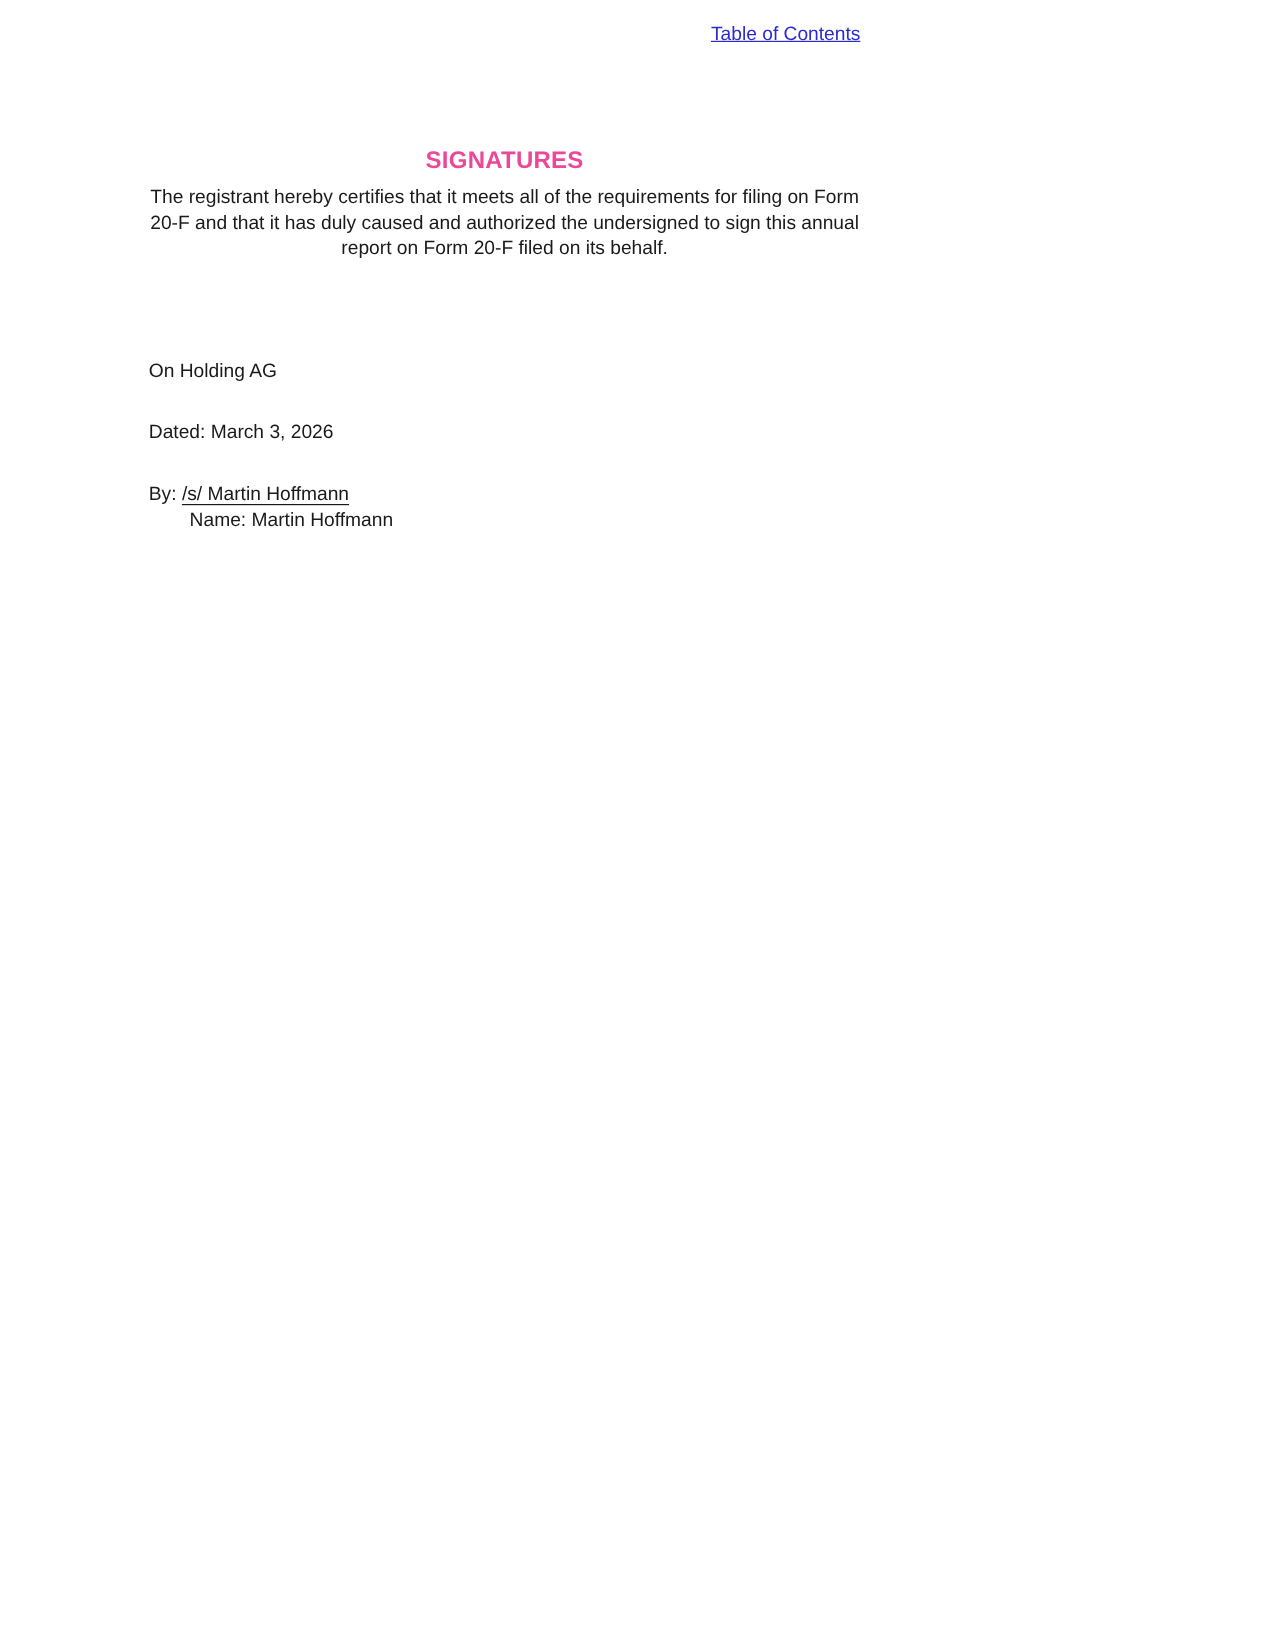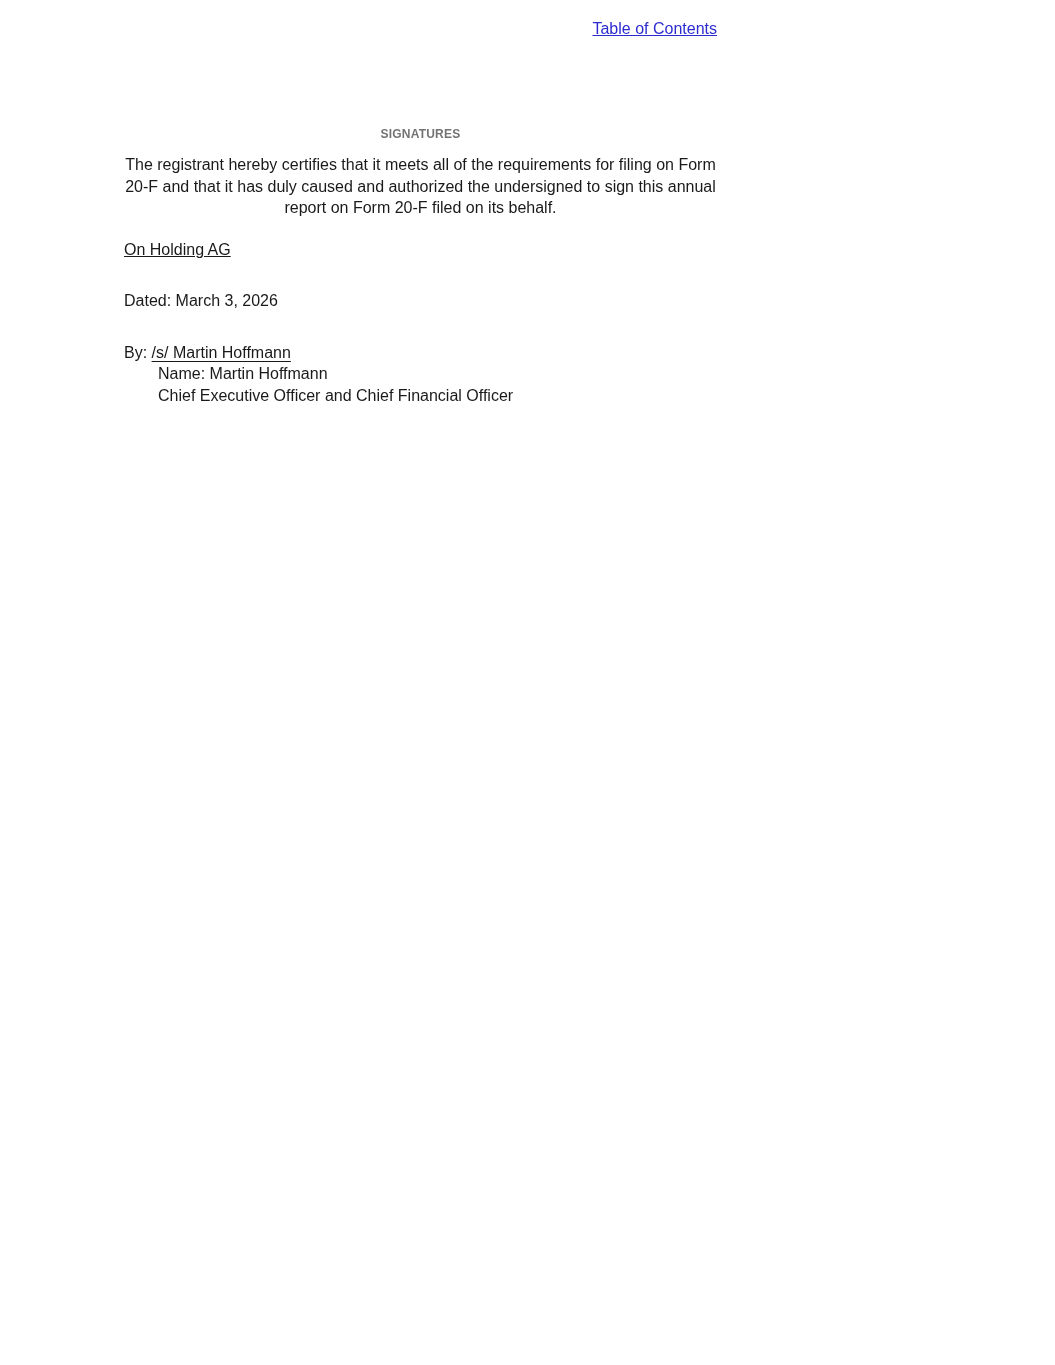--- a/index.html
+++ b/index.html
@@ -26,32 +26,31 @@
   }
   .toc-link {
     color: #2b2bd0;
     text-decoration: underline;
     cursor: pointer;
     font-size: 16px;
   }
   .doc-title {
     margin-top: 84px;
     text-align: center;
-    font-size: 12px;
+    font-size: 20px;
     font-weight: bold;
     letter-spacing: 0.2px;
-    color: #737373;
+    color: #ec4899;
   }
   .cert-paragraph {
     margin-top: 9px;
     text-align: center;
   }
   .company-line {
-    margin-top: 20px;
-    text-decoration: underline;
+    margin-top: 80px;
   }
   .dated-line {
     margin-top: 30px;
   }
   .sig-block {
     margin-top: 30px;
   }
   .by-line .sig-underline {
     text-decoration: underline;
     text-underline-offset: 3px;
@@ -75,16 +74,15 @@
 
   <div class="company-line">On Holding AG</div>
 
   <div class="dated-line">Dated: March 3, 2026</div>
 
   <div class="sig-block">
     <div class="by-line">
       <span>By: </span><span class="sig-underline">/s/ Martin Hoffmann</span>
     </div>
     <div class="sig-indent">Name: Martin Hoffmann</div>
-    <div class="sig-indent">Chief Executive Officer and Chief Financial Officer</div>
   </div>
 
 </div>
 
 </body></html>

